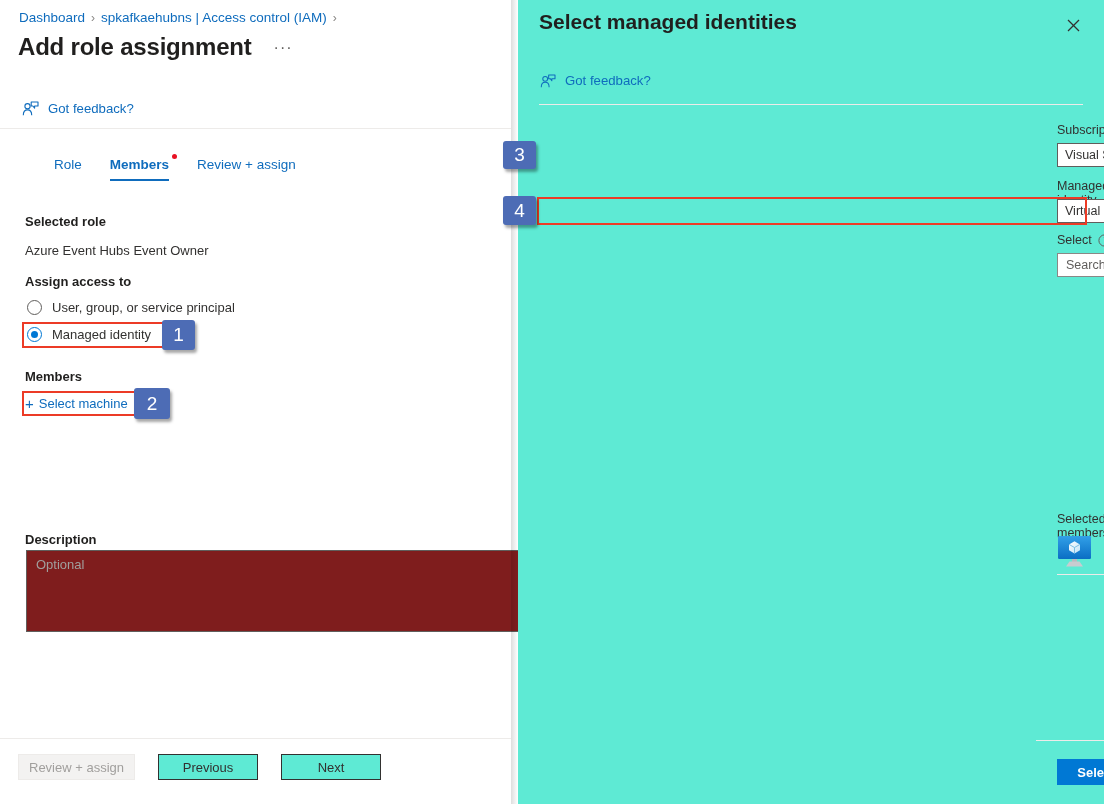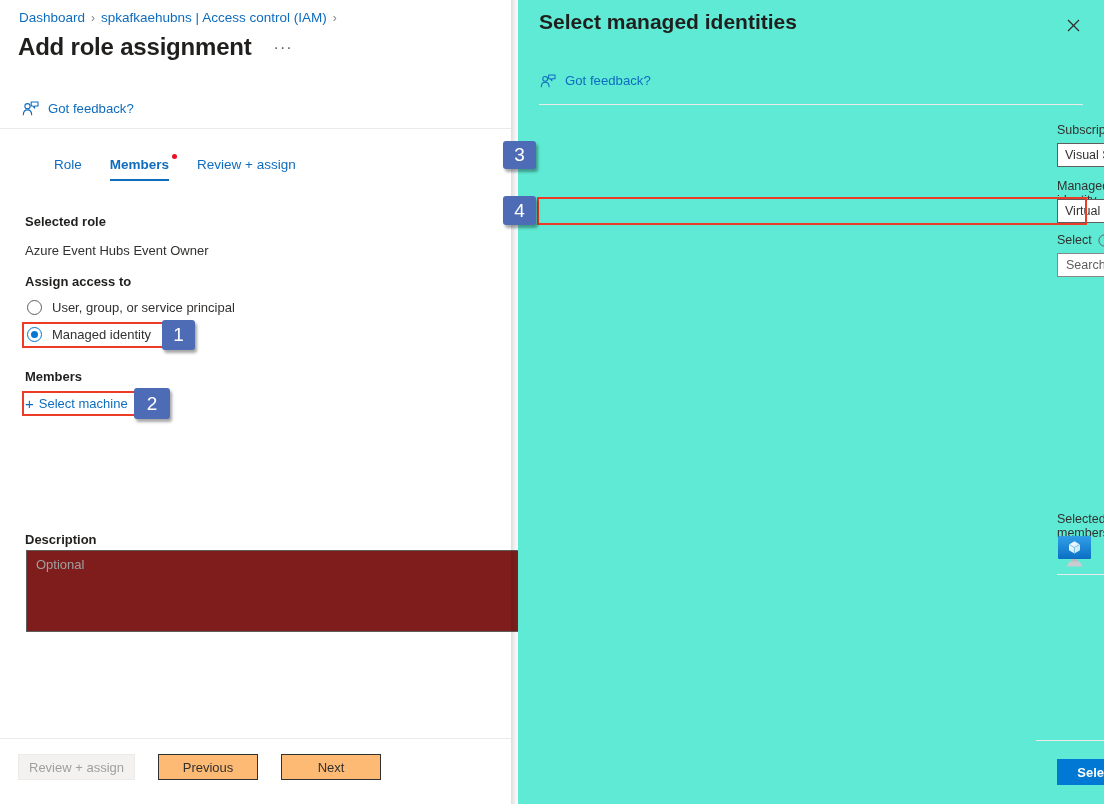--- a/index.html
+++ b/index.html
@@ -235,21 +235,21 @@
   }
   #left-footer {
     position: absolute;
     left: 18px; top: 754px;
     display: flex;
     gap: 23px;
   }
   .btn {
     font-family: "Liberation Sans", sans-serif;
     font-size: 13px;
-    background: #fdba74;
+    background: #5eead4;
     border: 1px solid #323130;
     color: #323130;
     height: 26px;
     min-width: 100px;
     padding: 0 10px;
     cursor: pointer;
     box-sizing: border-box;
   }
   .btn.disabled {
     background: #f3f2f1;

